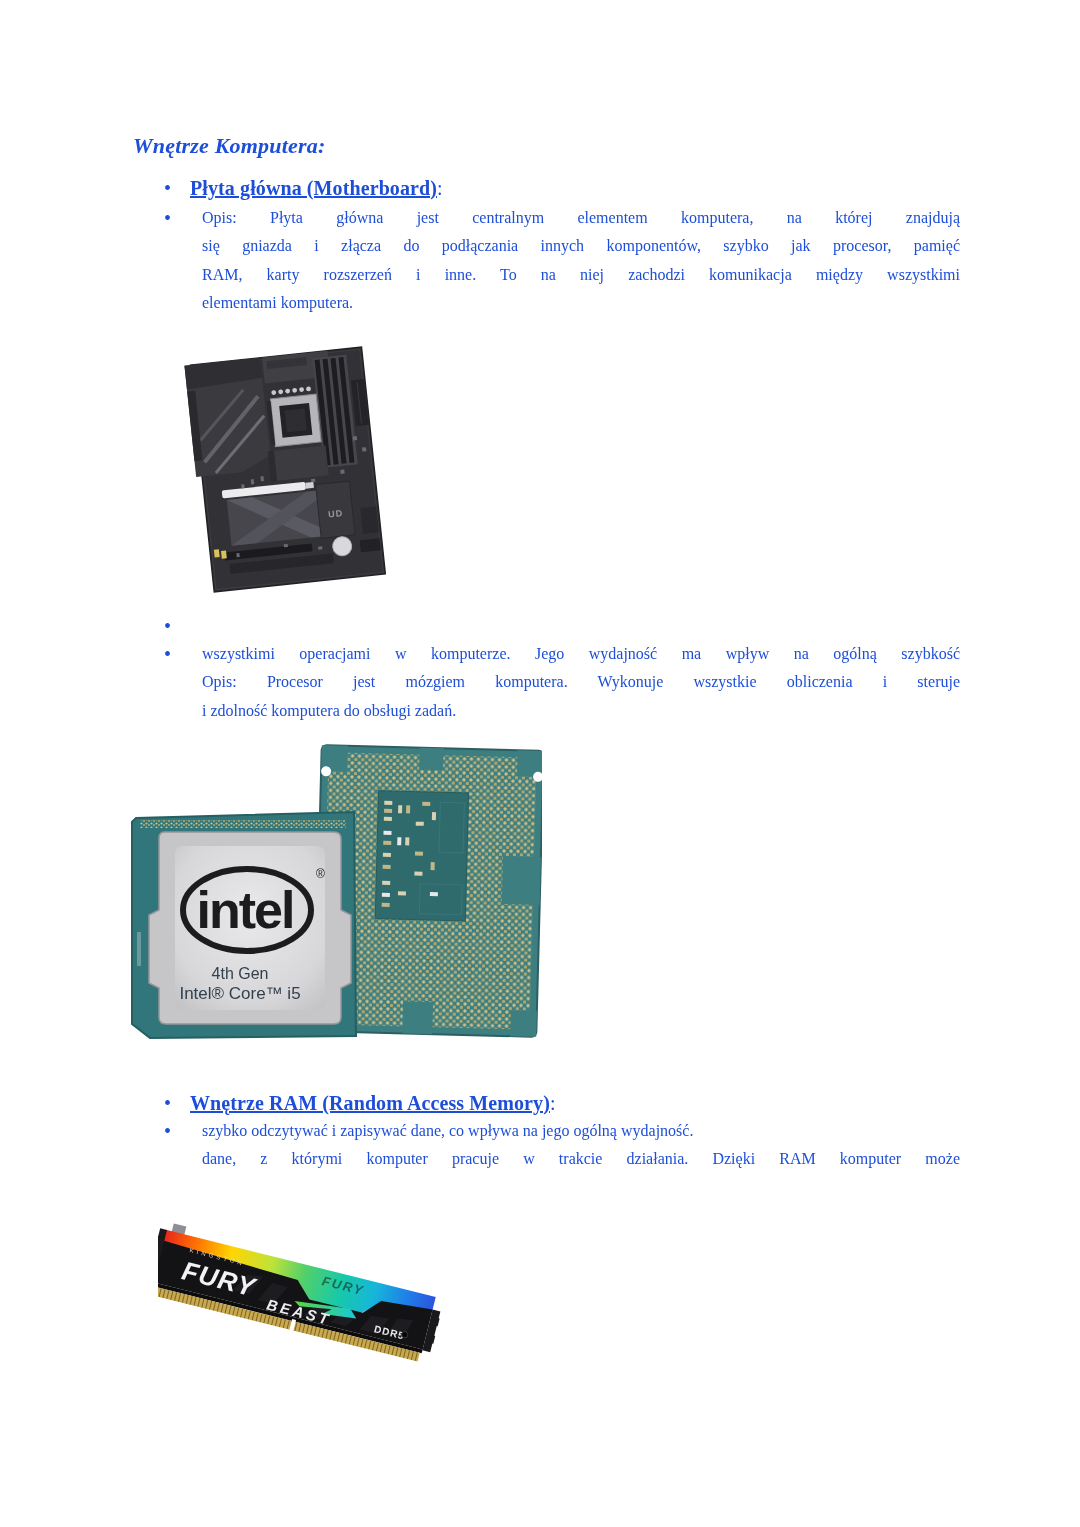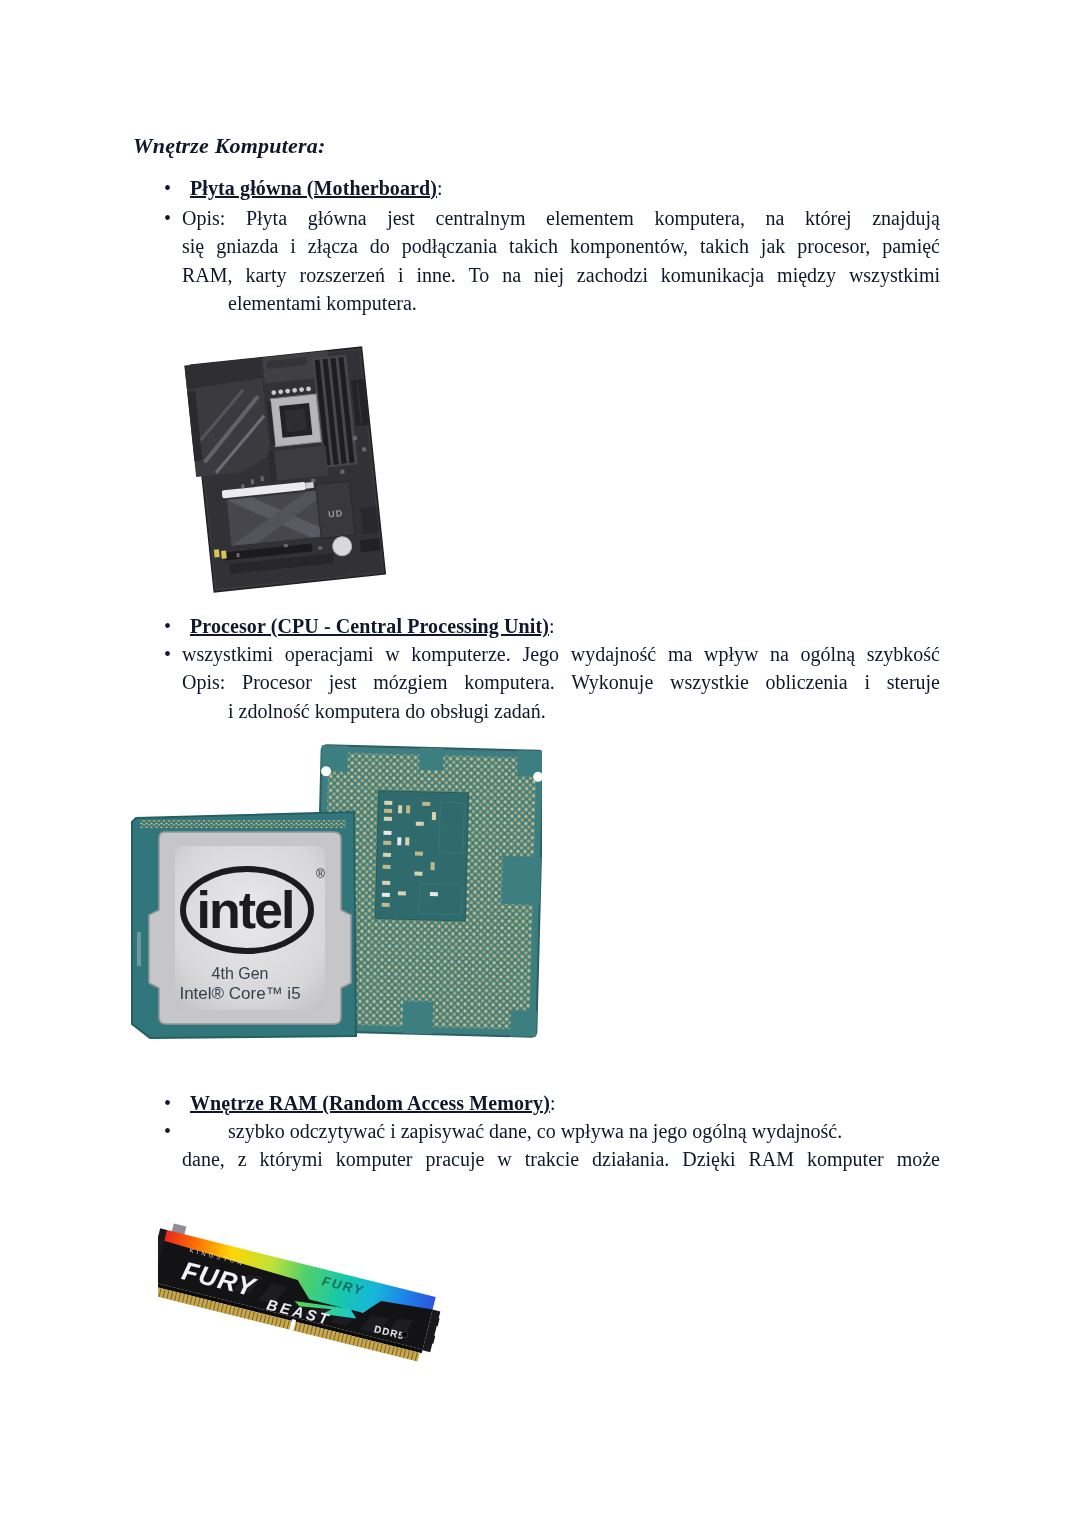--- a/index.html
+++ b/index.html
@@ -1,43 +1,43 @@
 <!DOCTYPE html>
 <html><head>
 <meta charset="utf-8">
 <style>
   html,body{margin:0;padding:0;background:#e8e8e8;}
   .page{position:relative;width:1080px;height:1527px;background:#ffffff;margin:0 auto;
-        font-family:"Liberation Serif", serif;color:#0f172a;overflow:hidden;}
+        font-family:"Liberation Serif", serif;color:#1d4ed8;overflow:hidden;}
   .title{position:absolute;left:133px;top:133px;font-size:22px;font-weight:bold;font-style:italic;
          letter-spacing:.2px;}
   .bullet{position:absolute;left:164px;font-size:20px;line-height:28.4px;}
   .head{position:absolute;left:190px;font-size:20px;line-height:28.4px;white-space:nowrap;}
   .head b{letter-spacing:.1px;text-decoration:underline;}
-  .para{position:absolute;left:182px;width:758px;font-size:20px;}
+  .para{position:absolute;left:202px;width:758px;font-size:16px;}
   .jline{height:28.4px;line-height:28.4px;text-align:justify;text-align-last:justify;
          white-space:normal;overflow:hidden;}
-  .jline.last{text-align:center;text-align-last:left;margin-left:46px;}
+  .jline.last{text-align:center;text-align-last:left;}
   .fig{position:absolute;}
   svg text{user-select:none;}
 </style>
 </head>
 <body>
 
 <div class="page">
 
   <div class="title">Wnętrze Komputera:</div>
 
   <span class="bullet" style="top:174px">•</span>
   <div class="head" style="top:174px"><b>Płyta główna (Motherboard)</b><span>:</span></div>
 
   <span class="bullet" style="top:204px">•</span>
   <div class="para" style="top:204px">
     <div class="jline">Opis: Płyta główna jest centralnym elementem komputera, na której znajdują</div>
-    <div class="jline">się gniazda i złącza do podłączania takich komponentów, takich jak procesor, pamięć</div>
+    <div class="jline">się gniazda i złącza do podłączania innych komponentów, szybko jak procesor, pamięć</div>
     <div class="jline">RAM, karty rozszerzeń i inne. To na niej zachodzi komunikacja między wszystkimi</div>
     <div class="jline last">elementami komputera.</div>
   </div>
 
   <div class="fig" style="left:180px;top:336px;width:206px;height:268px">
     <svg width="206" height="268" viewBox="0 0 206 268">
       <g transform="rotate(-6 103 135)">
 
         <rect x="22" y="20" width="172" height="228" fill="#323236" stroke="#222226" stroke-width="1.5"></rect>
         <rect x="24" y="22" width="168" height="224" fill="none" stroke="#3d3d42" stroke-width="1"></rect>
@@ -109,21 +109,20 @@
           <rect x="96" y="208" width="4" height="3"></rect>
             <rect x="176" y="108" width="4" height="4"></rect>
           <rect x="184" y="120" width="4" height="4"></rect>
             <rect x="60" y="144" width="3" height="4"></rect>
         </g>
       </g>
     </svg>
   </div>
 
   <span class="bullet" style="top:612px">•</span>
-  <div class="head" style="top:612px"><b>Procesor (CPU - Central Processing Unit)</b><span>:</span></div>
 
   <span class="bullet" style="top:640px">•</span>
   <div class="para" style="top:640px">
     <div class="jline">wszystkimi operacjami w komputerze. Jego wydajność ma wpływ na ogólną szybkość</div>
     <div class="jline">Opis: Procesor jest mózgiem komputera. Wykonuje wszystkie obliczenia i steruje</div>
     <div class="jline last">i zdolność komputera do obsługi zadań.</div>
   </div>
 
   <div class="fig" style="left:130px;top:742px;width:412px;height:298px">
     <svg width="412" height="298" viewBox="0 0 412 298">

